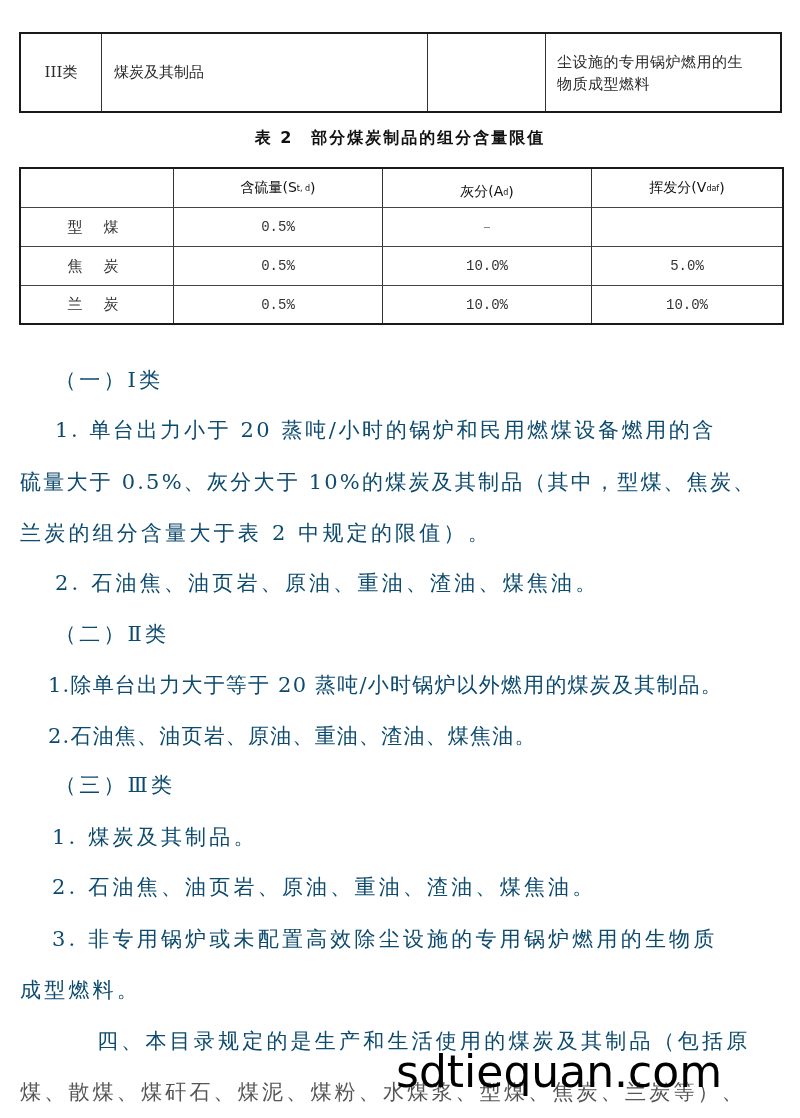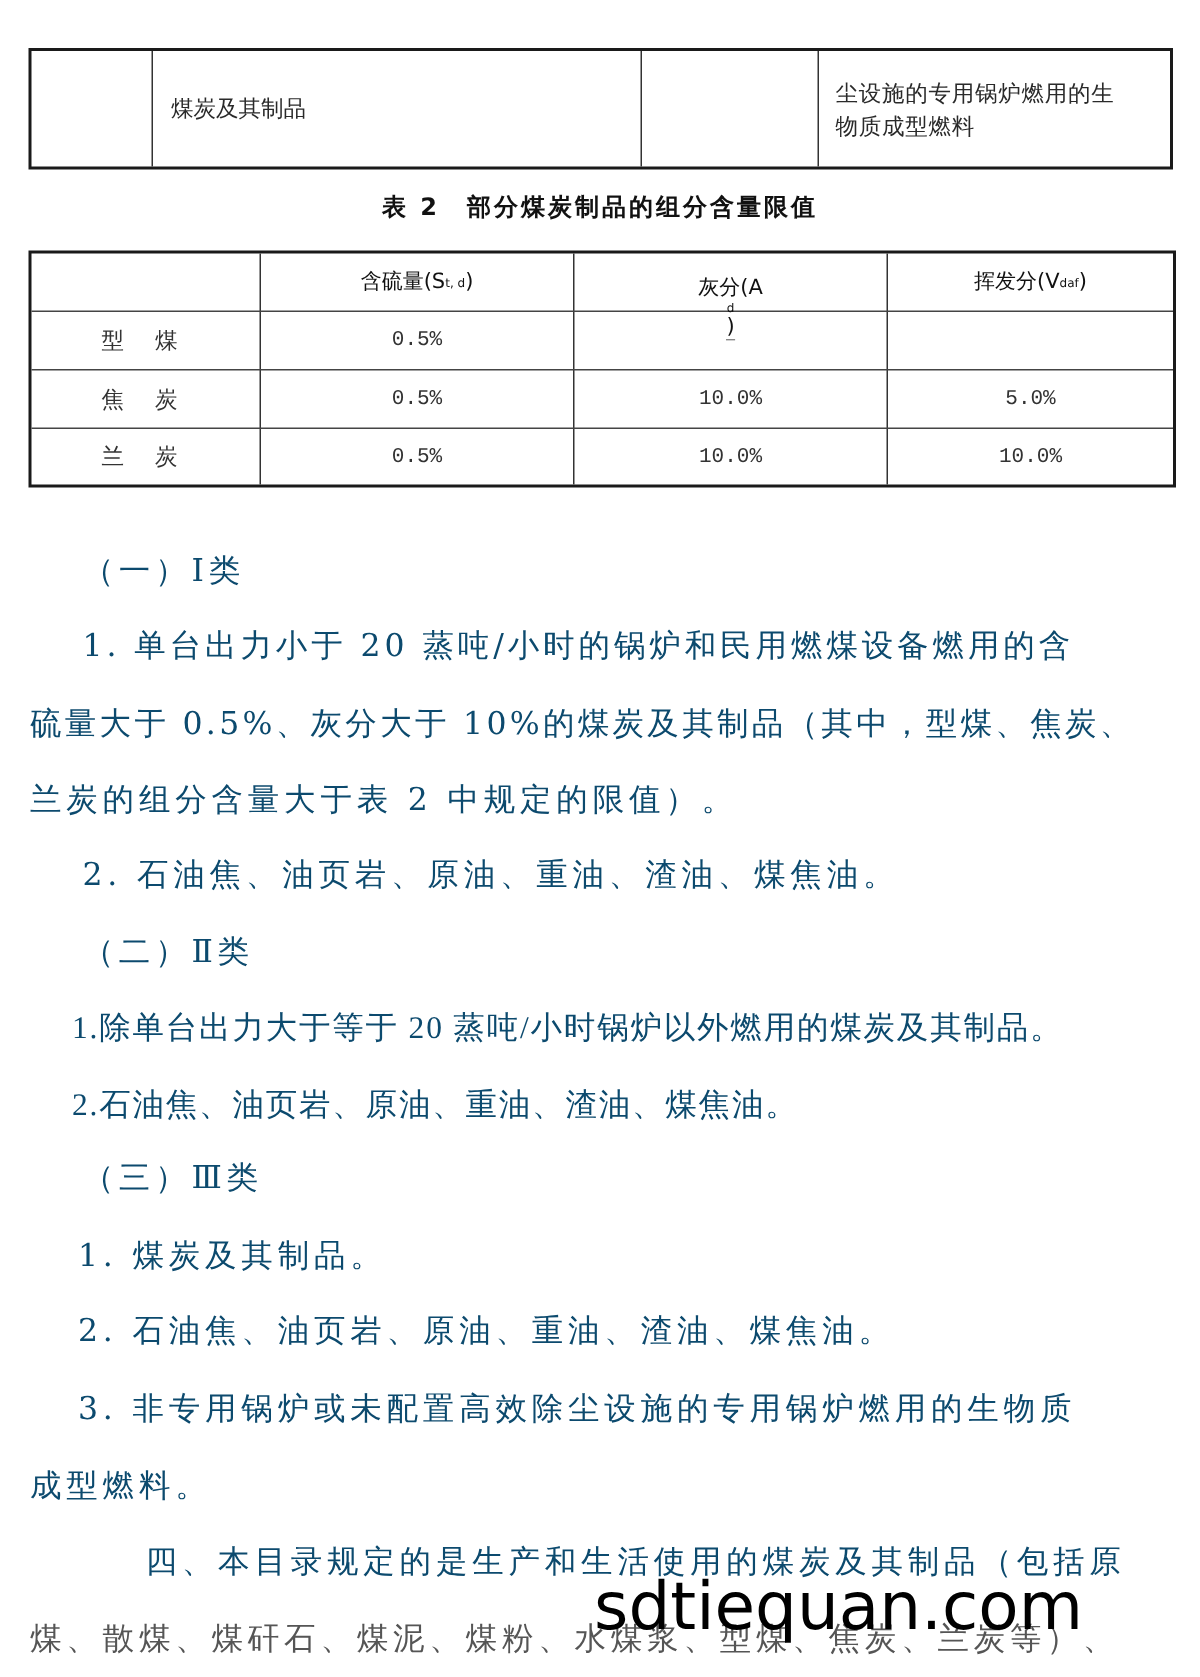--- a/index.html
+++ b/index.html
@@ -35,35 +35,36 @@
   .t2 .hline { position: absolute; left: 0; right: 0; height: 1px; background: #444; }
   .t2 .cell { position: absolute; display: flex; align-items: center; justify-content: center;
     font-size: 14px; color: #333; }
   .t2 .hd { font-family: "DejaVu Sans", sans-serif; font-size: 14px; color: #111; }
   .t2 .hd sub { font-size: 8px; vertical-align: -3px; }
   .t2 .num { font-family: "Liberation Mono", "DejaVu Sans Mono", monospace; font-size: 14px; color: #333; }
   .t2 .fuel { letter-spacing: 8px; font-size: 15px; color: #333; }
 
   
   .p { position: absolute; font-size: 21px; line-height: 30px; letter-spacing: 3.2px; color: #0c4a6e; white-space: nowrap; }
-  .p.tight { letter-spacing: 1.2px; font-family: Liberation Serif, serif; }
+  .p.tight { letter-spacing: 1.2px; }
 
   .watermark {
     position: absolute; left: 396px; top: 1046px;
     font-family: "DejaVu Sans", sans-serif; font-size: 44px; color: #000;
     letter-spacing: 0px; line-height: 52px;
   }
 </style>
 </head>
 <body>
 
 <div class="t1">
   <div class="vline" style="left:80px"></div>
   <div class="vline" style="left:406px"></div>
   <div class="vline" style="left:524px"></div>
+  <div class="cell" style="left:0;width:80px;justify-content:center;">III类</div>
   <div class="cell" style="left:93px;width:300px;">煤炭及其制品</div>
   <div class="cell" style="left:407px;width:117px;"></div>
   <div class="cell" style="left:536px;width:225px;">
     <div class="c-wrap">
       <div>尘设施的专用锅炉燃用的生</div>
       <div>物质成型燃料</div>
     </div>
   </div>
 </div>
 
@@ -75,21 +76,21 @@
   <div class="vline" style="left:570px"></div>
   <div class="hline" style="top:38px"></div>
   <div class="hline" style="top:77px"></div>
   <div class="hline" style="top:116px"></div>
 
   <div class="cell hd" style="left:153px;width:208px;top:0;height:38px;">
     <span>含硫量(S</span>
       <sub>t, d</sub>
       <span>)</span>
   </div>
-  <div class="cell hd" style="left:362px;width:208px;top:16px;height:38px;flex-direction:column;">
+  <div class="cell hd" style="left:362px;width:208px;top:4px;height:38px;">
     <span>灰分(A</span>
       <sub>d</sub>
       <span>)</span>
   </div>
   <div class="cell hd" style="left:571px;width:190px;top:0;height:38px;">
     <span>挥发分(V</span>
       <sub>daf</sub>
       <span>)</span>
   </div>
 

